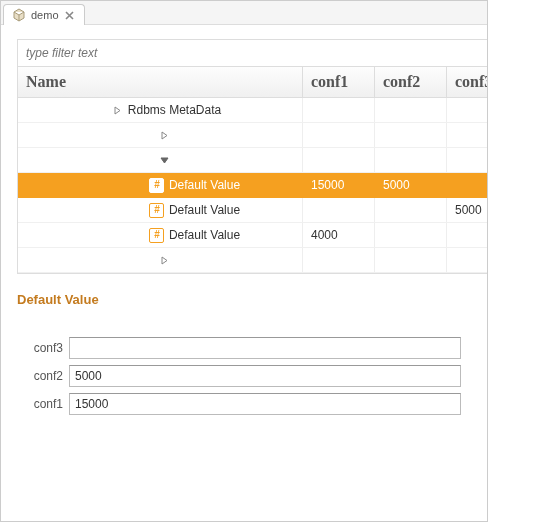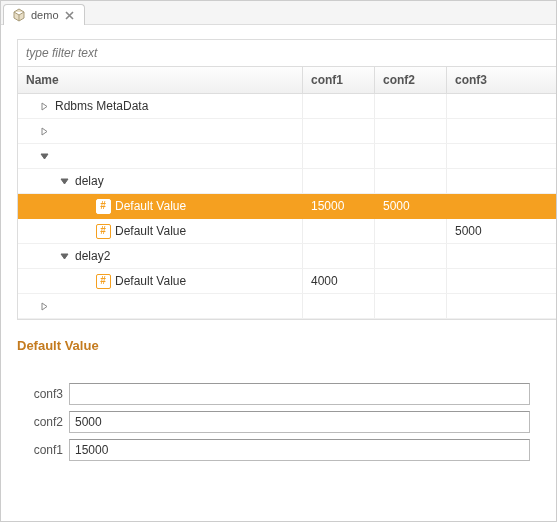--- a/index.html
+++ b/index.html
@@ -1,38 +1,38 @@
 <!DOCTYPE html>
 <html><head>
 <meta charset="utf-8">
 <style>
   * { box-sizing: border-box; margin: 0; padding: 0; }
   body { font-family: Verdana, Arial, sans-serif; font-size: 12px; color: #333; background: #fff; }
-  .workspace { width: 557px; height: 522px; border: 1px solid #ccc; background: #fff; overflow: hidden; position: relative; }
+  .workspace { width: 488px; height: 522px; border: 1px solid #ccc; background: #fff; overflow: hidden; position: relative; }
   
   .tab-bar { height: 24px; background: #f5f5f5; border-bottom: 1px solid #ddd; display: flex; align-items: flex-end; padding-left: 2px; }
   .tab { display: flex; align-items: center; gap: 5px; padding: 3px 8px; background: #fff; border: 1px solid #ccc; border-bottom: none; border-radius: 4px 4px 0 0; font-size: 11px; color: #555; position: relative; top: 1px; }
   .tab-icon { width: 14px; height: 14px; display: flex; align-items: center; justify-content: center; }
   .tab-close { width: 12px; height: 12px; display: flex; align-items: center; justify-content: center; color: #888; font-size: 13px; }
   
   .content { padding: 14px 12px 0 14px; }
   .filter-box { border: 1px solid #ddd; padding: 6px 8px; margin-bottom: 0; width: 540px; margin-left: 2px; }
   .filter-input { width: 100%; border: none; outline: none; font-size: 12px; color: #888; font-style: italic; font-family: inherit; }
   
   .tree-table { border: 1px solid #ddd; border-top: none; width: 540px; margin-left: 2px; }
   .tree-header { display: flex; background: linear-gradient(#fdfdfd, #f0f0f0); border-bottom: 1px solid #ddd; }
-  .th { padding: 6px 8px; font-weight: bold; font-size: 12px; color: #555; border-right: 1px solid #ddd; }
+  .th { padding: 6px 8px; font-weight: bold; font-size: 16px; color: #555; border-right: 1px solid #ddd; font-family: Liberation Serif, serif; }
   .th.name { width: 285px; }
   .th.conf { width: 72px; }
   .th.conf:last-child { border-right: none; flex: 1; }
   
   .tree-body { }
   .tr { display: flex; height: 25px; align-items: center; border-bottom: 1px solid #f0f0f0; }
   .td { padding: 0 8px; border-right: 1px solid #eee; height: 100%; display: flex; align-items: center; overflow: hidden; white-space: nowrap; }
-  .td.name { width: 285px; }
+  .td.name { width: 285px; justify-content: center; }
   .td.conf { width: 72px; }
   .td.conf:last-child { border-right: none; flex: 1; }
   
   .tr.selected { background: #f5a020; color: #fff; border-bottom: 1px solid #f5a020; }
   .tr.selected .td { border-right: 1px solid #f5a020; }
   .tr.selected .td:last-child { border-right: none; }
   
   .expand { width: 9px; height: 9px; display: inline-flex; align-items: center; justify-content: center; margin-right: 6px; flex-shrink: 0; }
   .row-icon { width: 16px; height: 16px; margin-right: 4px; flex-shrink: 0; display: flex; align-items: center; justify-content: center; }
   .indent { display: inline-block; flex-shrink: 0; }
@@ -120,34 +120,20 @@
                 <svg width="9" height="9" viewBox="0 0 9 9">
                   <path d="M1 2 L4.5 7 L8 2 Z" fill="#666" stroke="#666" stroke-width="1"></path>
                 </svg>
               </span>
               <span></span>
             </div>
             <div class="td conf"></div>
             <div class="td conf"></div>
             <div class="td conf"></div>
           </div>
-          <div class="tr">
-            <div class="td name">
-              <span class="indent" style="width:34px"></span>
-              <span class="expand">
-                <svg width="9" height="9" viewBox="0 0 9 9">
-                  <path d="M1 2 L4.5 7 L8 2 Z" fill="#666" stroke="#666" stroke-width="1"></path>
-                </svg>
-              </span>
-              <span>delay</span>
-            </div>
-            <div class="td conf"></div>
-            <div class="td conf"></div>
-            <div class="td conf"></div>
-          </div>
           <div class="tr selected">
             <div class="td name">
               <span class="indent" style="width:54px"></span>
               <span class="expand"></span>
               <span class="row-icon">
                 <span class="hash-icon selected-i">
                   <span class="hash-inner">#</span>
                 </span>
               </span>
               <span>Default Value</span>
@@ -166,34 +152,20 @@
                 </span>
               </span>
               <span>Default Value</span>
             </div>
             <div class="td conf"></div>
             <div class="td conf"></div>
             <div class="td conf">5000</div>
           </div>
           <div class="tr">
             <div class="td name">
-              <span class="indent" style="width:34px"></span>
-              <span class="expand">
-                <svg width="9" height="9" viewBox="0 0 9 9">
-                  <path d="M1 2 L4.5 7 L8 2 Z" fill="#666" stroke="#666" stroke-width="1"></path>
-                </svg>
-              </span>
-              <span>delay2</span>
-            </div>
-            <div class="td conf"></div>
-            <div class="td conf"></div>
-            <div class="td conf"></div>
-          </div>
-          <div class="tr">
-            <div class="td name">
               <span class="indent" style="width:54px"></span>
               <span class="expand"></span>
               <span class="row-icon">
                 <span class="hash-icon">
                   <span class="hash-inner">#</span>
                 </span>
               </span>
               <span>Default Value</span>
             </div>
             <div class="td conf">4000</div>

